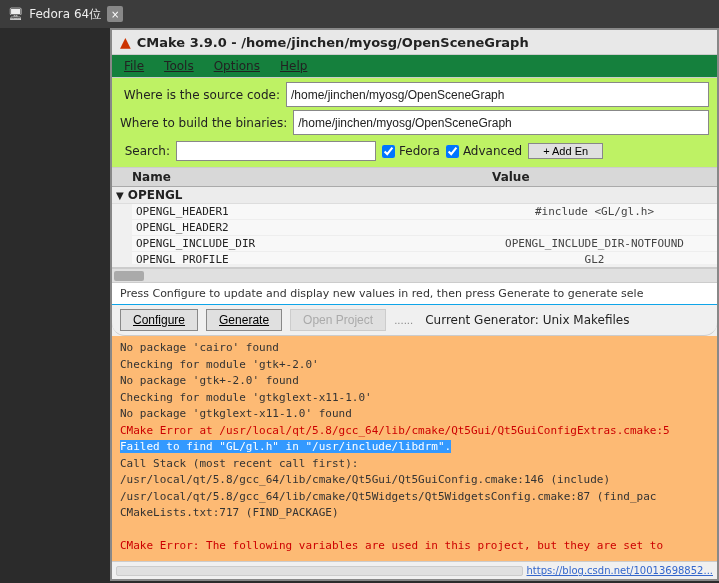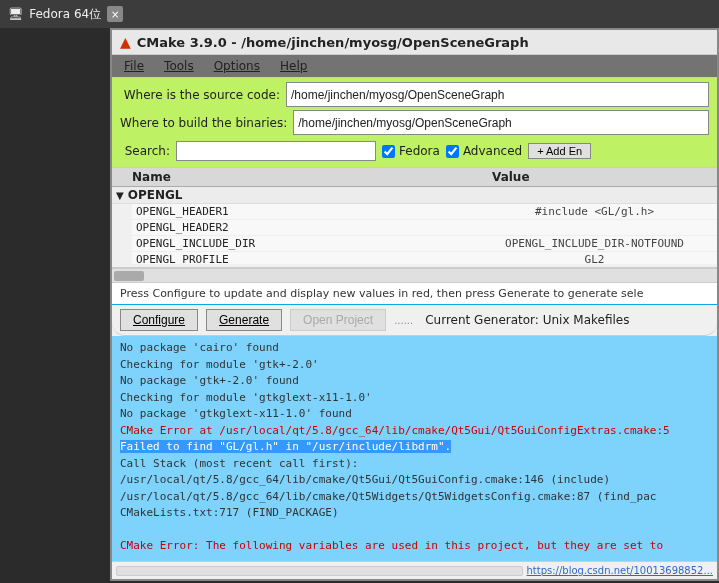--- a/index.html
+++ b/index.html
@@ -50,21 +50,21 @@
       gap: 6px;
       font-size: 13px;
       font-weight: bold;
       color: #222;
     }
     .cmake-icon {
       color: #cc3300;
       font-size: 14px;
     }
     .menubar {
-      background: #737373;
+      background: #15803d;
       border-bottom: 1px solid #ccc;
       display: flex;
       padding: 2px 4px;
       gap: 4px;
     }
     .menubar-item {
       padding: 2px 8px;
       cursor: pointer;
       font-size: 12px;
       color: #222;
@@ -125,21 +125,21 @@
       font-size: 12px;
       color: #222;
     }
     .checkbox-group input[type=checkbox] {
       width: 13px;
       height: 13px;
     }
     .add-entry-btn {
       background: #e0e0e0;
       border: 1px solid #888;
-      padding: 1px 8px;
+      padding: 1px 14px;
       font-size: 11px;
       cursor: pointer;
       display: flex;
       align-items: center;
       gap: 3px;
       white-space: nowrap;
     }
     .table-area {
       flex: 1;
       overflow: hidden;
@@ -227,21 +227,21 @@
       border-color: #ccc;
       cursor: default;
       text-decoration: none;
     }
     .generator-label {
       font-size: 12px;
       color: #222;
       margin-left: 4px;
     }
     .log-area {
-      background: #7dd3fc;
+      background: #fdba74;
       flex: 1;
       overflow: hidden;
       font-family: monospace;
       font-size: 11px;
       padding: 4px 8px;
       color: #333;
       display: flex;
       flex-direction: column;
     }
     .log-scroll {

